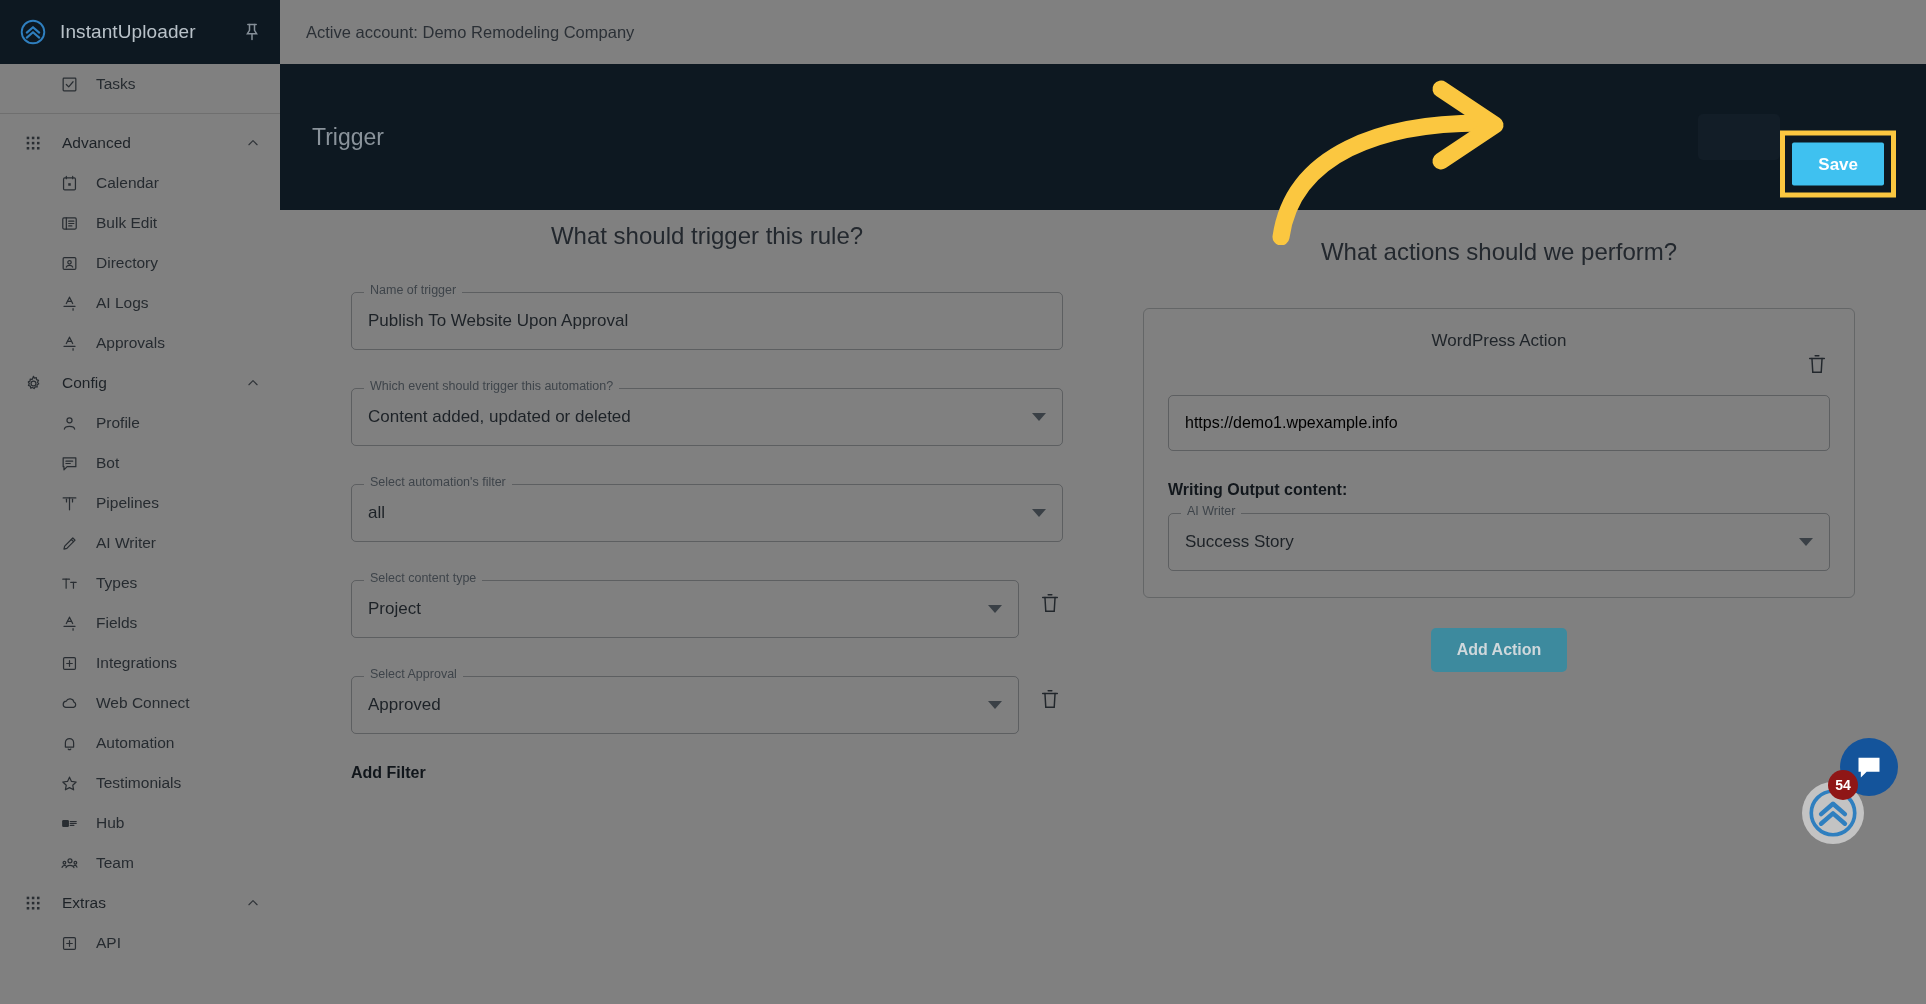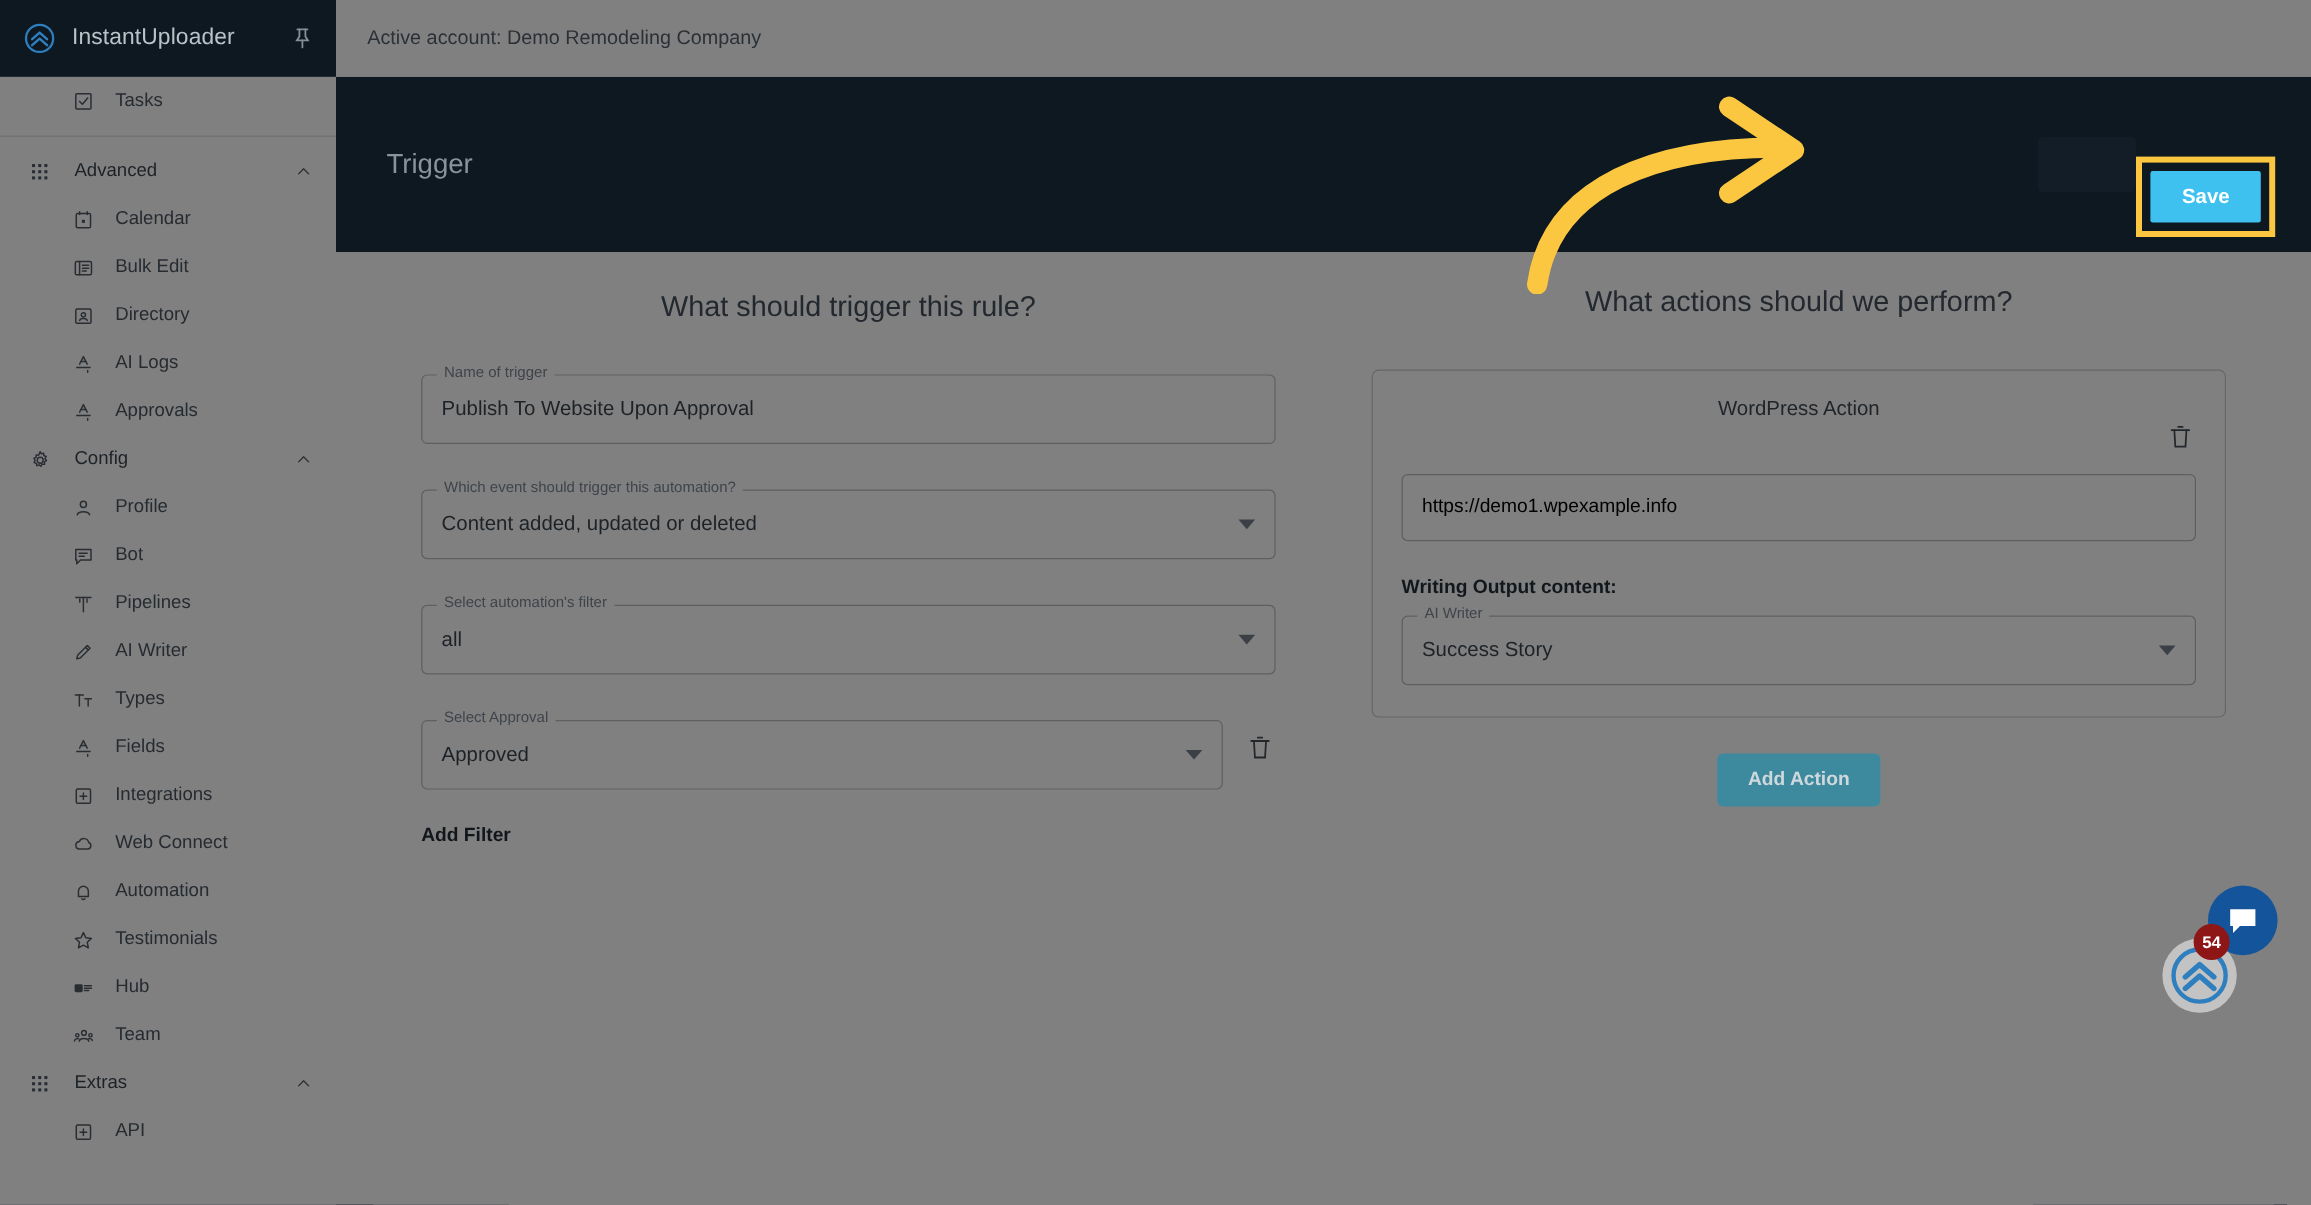--- a/index.html
+++ b/index.html
@@ -101,21 +101,21 @@
   }
 
   
   #page-header {
     position: absolute; left: 280px; top: 64px;
     width: 1646px; height: 146px;
     background: #0d1821;
     z-index: 3;
   }
   #page-title {
-    position: absolute; left: 42px; top: 50%;
+    position: absolute; left: 32px; top: 50%;
     transform: translateY(-50%);
     color: #8a939b; font-size: 23px;
   }
   #header-btn-ghost {
     position: absolute; right: 146px; top: 50%;
     transform: translateY(-50%);
     width: 82px; height: 46px;
     background: #121d27; border-radius: 5px;
   }
   #save-highlight {
@@ -154,21 +154,21 @@
   .col-heading {
     text-align: center;
     color: #23282e;
     font-size: 24px;
     font-weight: normal;
   }
   #cols {
     position: absolute; inset: 0;
     display: flex;
   }
-  #col-left { width: 50%; padding: 32px 40px 0 40px; }
+  #col-left { width: 50%; padding: 12px 40px 0 40px; }
   #col-right { width: 50%; padding: 28px 40px 0 40px; }
 
   
   .field {
     position: relative;
     margin-top: 38px;
     border: 1px solid rgba(30,35,40,.35);
     border-radius: 5px;
     height: 58px;
     display: flex; align-items: center;
@@ -568,20 +568,34 @@
           <span class="value">Content added, updated or deleted</span>
           <span class="chev"></span>
         </div>
 
         <div class="field">
           <span class="legend">Select automation's filter</span>
           <span class="value">all</span>
           <span class="chev"></span>
         </div>
 
+        <div class="field-row">
+          <div class="field">
+            <span class="legend">Select content type</span>
+            <span class="value">Project</span>
+            <span class="chev"></span>
+          </div>
+          <div class="trash-btn">
+            <svg viewBox="0 0 24 24" width="22" height="22" fill="none" stroke="#22272c" stroke-width="1.6" stroke-linecap="round">
+              <path d="M4 6 H20"></path>
+                <path d="M10 3 H14"></path>
+                <path d="M6.5 6 L7.4 21 H16.6 L17.5 6"></path>
+            </svg>
+          </div>
+        </div>
 
         <div class="field-row">
           <div class="field">
             <span class="legend">Select Approval</span>
             <span class="value">Approved</span>
             <span class="chev"></span>
           </div>
           <div class="trash-btn">
             <svg viewBox="0 0 24 24" width="22" height="22" fill="none" stroke="#22272c" stroke-width="1.6" stroke-linecap="round">
               <path d="M4 6 H20"></path>

